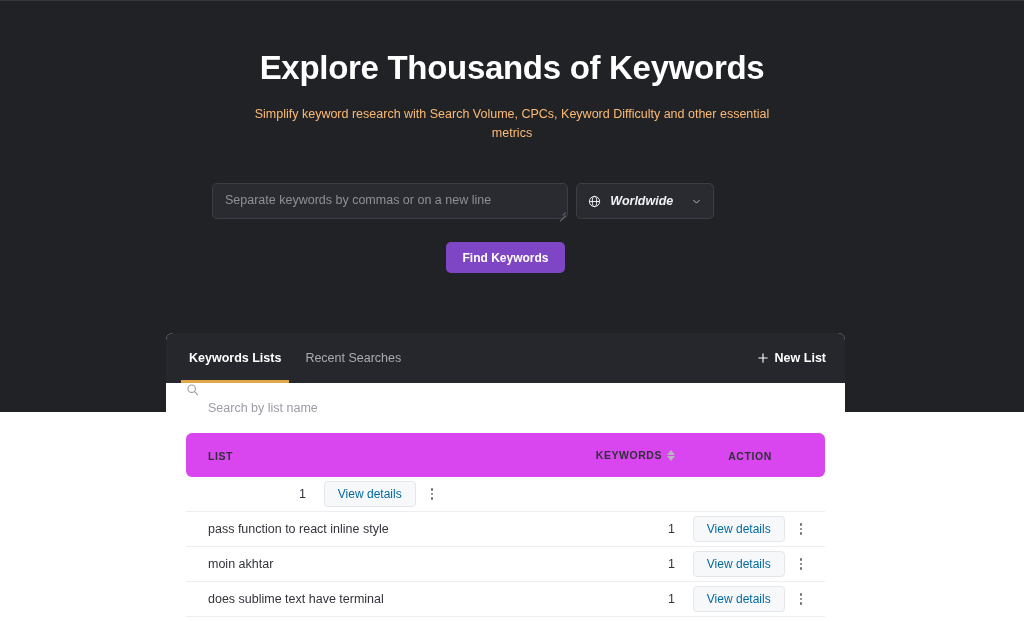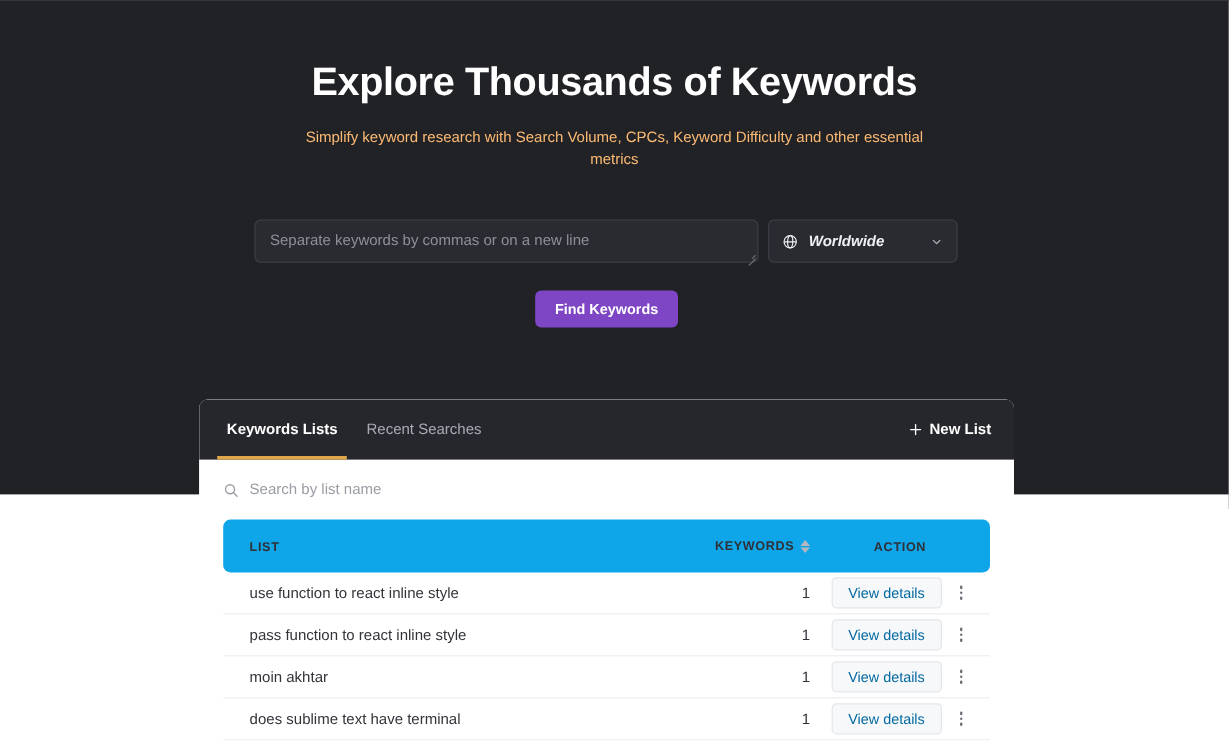--- a/index.html
+++ b/index.html
@@ -47,21 +47,21 @@
     color: #fdba74;
     font-size: 12.5px;
     line-height: 19px;
   }
 
   
   .search-row {
     position: absolute;
     left: 212px;
     top: 182px;
-    width: 586px;
+    width: 502px;
     height: 36px;
     display: flex;
     gap: 8px;
   }
 
   .kw-textarea-wrap {
     position: relative;
     width: 420px;
     height: 36px;
   }
@@ -199,21 +199,20 @@
     color: #ffffff;
     font-size: 12.5px;
     font-weight: bold;
     cursor: pointer;
   }
 
   
   .list-search {
     height: 50px;
     display: flex;
-    align-items: center;
     padding: 0 20px;
     gap: 9px;
     background: #ffffff;
   }
   .list-search-input {
     flex: 1;
     border: none;
     outline: none;
     background: transparent;
     font-family: "Liberation Sans", sans-serif;
@@ -222,21 +221,21 @@
   }
   .list-search-input::placeholder { color: #9a9da4; }
 
   
   .table-wrap { padding: 0 20px 0 20px; }
 
   .t-head {
     display: flex;
     align-items: center;
     height: 44px;
-    background: #0ea5e9;
+    background: #d946ef;
     border-radius: 6px;
   }
   .t-head .c-list { flex: 1; padding-left: 22px; }
   .t-head .c-kw { width: 120px; text-align: right; display: flex; align-items: center; justify-content: flex-end; gap: 5px; }
   .t-head .c-act { width: 150px; text-align: center; }
 
   .th-text {
     font-size: 10.5px;
     font-weight: bold;
     color: #2f3137;
@@ -381,21 +380,20 @@
             <polygon points="5,6 0,0 10,0"></polygon>
           </svg>
         </span>
       </div>
       <div class="c-act">
         <span class="th-text">ACTION</span>
       </div>
     </div>
 
     <div class="t-row">
-      <div class="c-list">use function to react inline style</div>
       <div class="c-kw">1</div>
       <div class="c-act">
         <button class="view-btn">View details</button>
         <span class="kebab">
             <span></span>
             <span></span>
             <span></span>
           </span>
       </div>
     </div>

